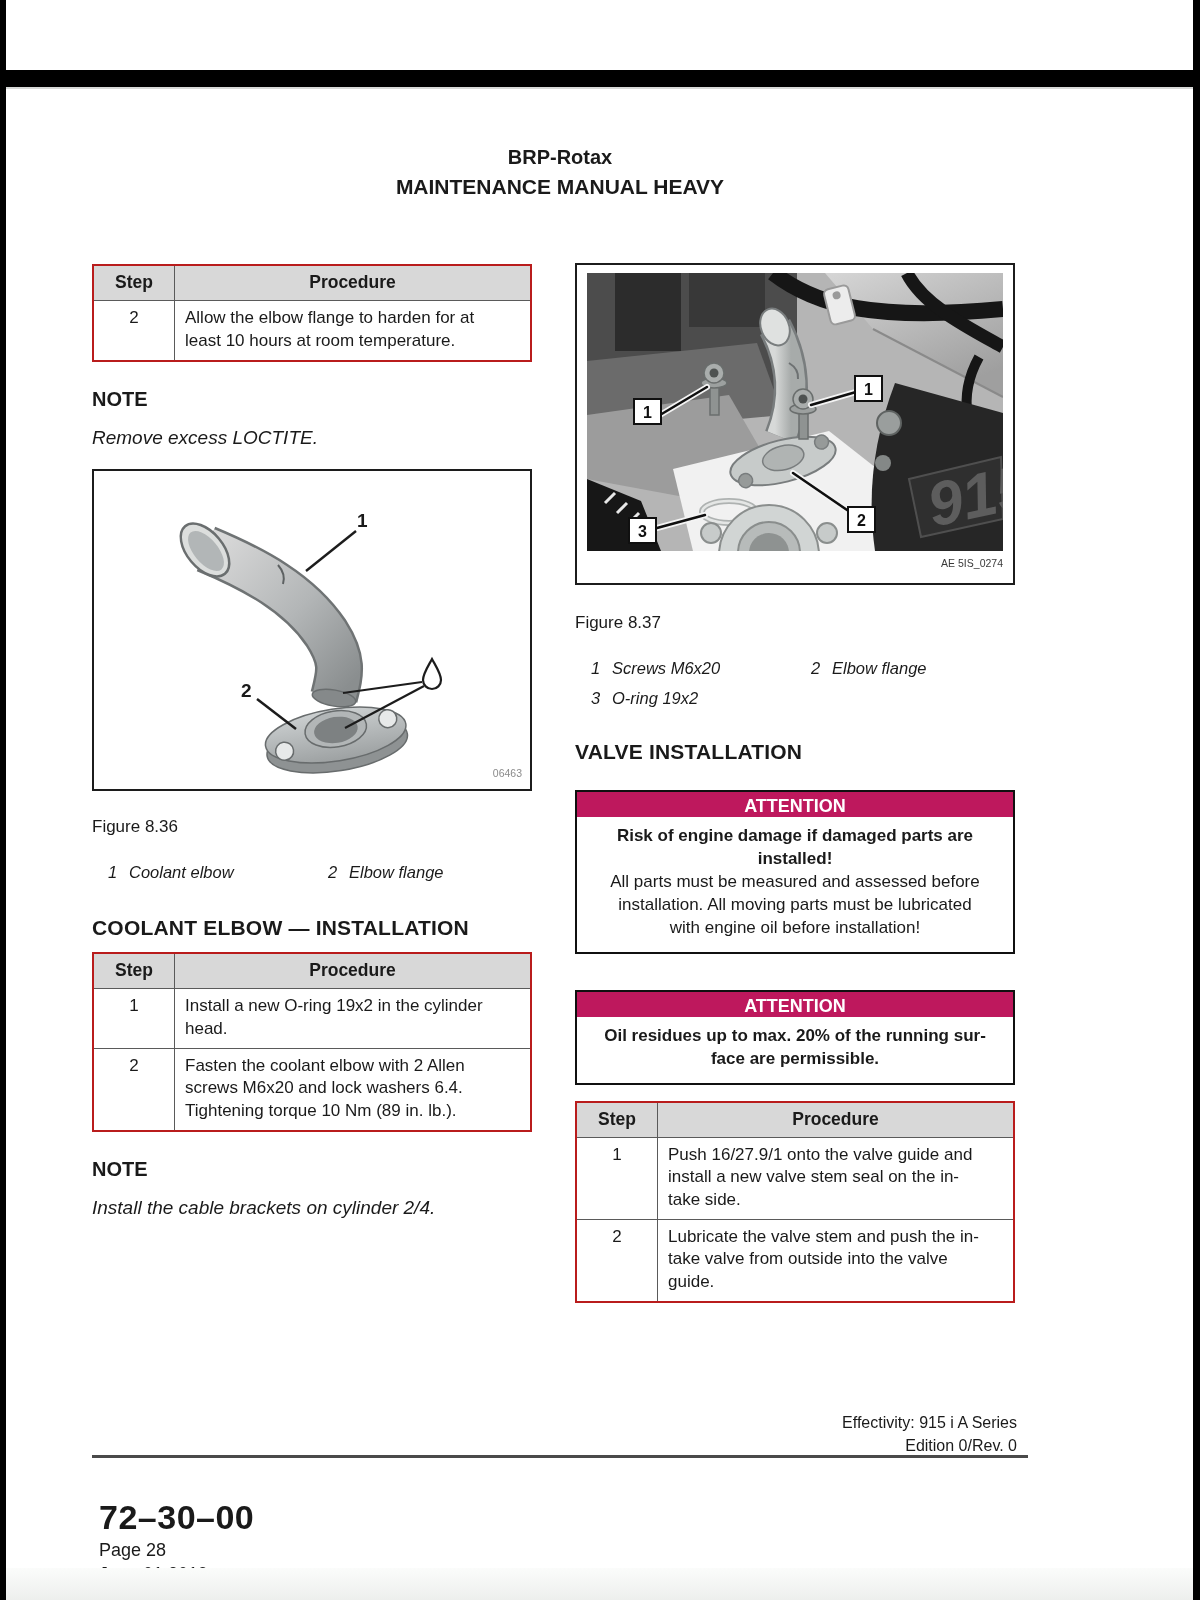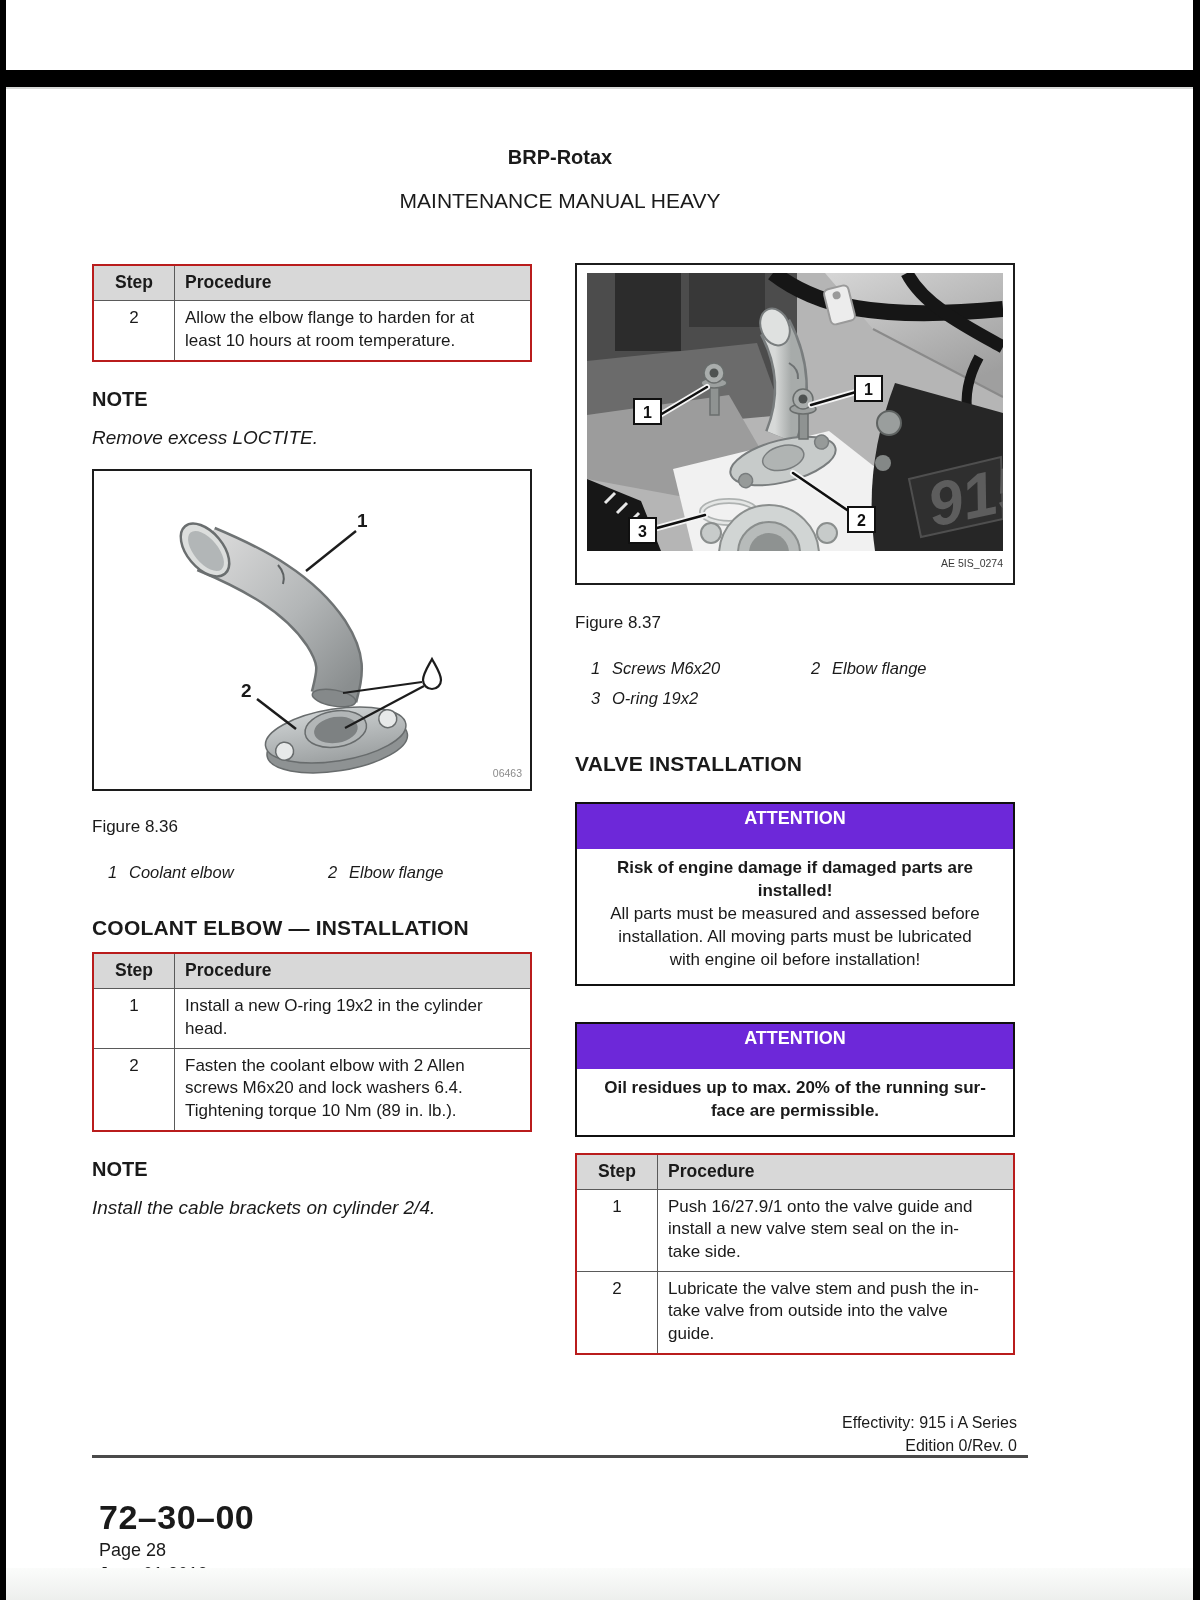--- a/index.html
+++ b/index.html
@@ -11,55 +11,55 @@
   .edge{position:absolute;top:0;height:1600px;background:#000;}
   .edge-left{left:0;width:6px;}
   .edge-right{right:0;width:7px;}
   .page-gap{position:absolute;left:0;top:70px;width:1200px;height:17px;background:#000;}
   .page-top-shadow{position:absolute;left:6px;right:7px;top:87px;height:2px;background:#d7d9d7;}
   .bottom-strip{position:absolute;left:6px;right:7px;bottom:0;height:32px;
     background:linear-gradient(180deg,#fbfcfb,#edefed);}
 
   .doc-header{position:absolute;top:146px;left:92px;width:936px;text-align:center;}
   .brand{font-weight:bold;font-size:20px;}
-  .manual-title{font-size:21px;margin-top:20px;}
+  .manual-title{font-size:21px;margin-top:6px;font-weight:bold;}
 
   .col{position:absolute;width:440px;}
   .col-left{left:92px;top:264px;}
   .col-right{left:575px;top:263px;}
 
   table.ptable{width:100%;border-collapse:collapse;font-size:17px;border:2px solid #b91c1c;}
   table.ptable th,table.ptable td{border:1px solid #5a5a5a;vertical-align:top;line-height:1.32;}
-  table.ptable th{background:#d8d8d8;text-align:left;padding:5px 10px 6px;font-size:17.5px;}
+  table.ptable th{background:#d8d8d8;text-align:center;padding:5px 10px 6px;font-size:17.5px;}
   table.ptable th.step-col{text-align:center;}
   .step-col{width:60px;}
   td.step-cell{text-align:center;padding:6px 4px;}
   td.proc-cell{padding:6px 10px 8px;border-radius:21px;}
   .pre{white-space:pre-line;}
 
   .note-h{font-weight:bold;font-size:20px;margin:26px 0 0 0;}
   .note-t{font-style:italic;font-size:19px;margin:16px 0 0 0;}
   .sec-h{font-weight:bold;font-size:21px;margin:34px 0 0 0;letter-spacing:.2px;}
-  .sec-h.valve{margin-top:44px;}
+  .sec-h.valve{margin-top:32px;}
 
   .figbox{border:2px solid #1c1c1c;background:#fff;margin-top:20px;height:318px;position:relative;}
   .figbox svg{display:block;}
   .figcap{font-size:17px;margin-top:26px;}
 
   .legend{margin-top:26px;font-style:italic;font-size:16.5px;}
   .legend-row{display:flex;margin-top:11px;}
   .legend-row:first-child{margin-top:0;}
   .legend-item{display:flex;width:50%;}
   .legend-item .num{width:37px;padding-left:16px;box-sizing:border-box;}
   .legend-item .lbl{flex:1;}
 
   .att{border:2px solid #101010;margin-top:26px;}
   .att + .att{margin-top:36px;}
-  .att-h{background:#6d28d9;color:#ffffff;font-weight:bold;text-align:center;
-    font-size:18px;padding:4px 0 20px;}
+  .att-h{background:#be185d;color:#ffffff;font-weight:bold;text-align:center;
+    font-size:18px;padding:4px 0 0;}
   .att-b{padding:8px 10px 12px;text-align:center;font-size:17px;line-height:1.35;}
   .att-bold{font-weight:bold;}
   .att-t3{margin-top:16px;}
   .t2{margin-top:12px;}
 
   .footer-rule{position:absolute;left:92px;top:1455px;width:936px;height:3px;background:#4a4a4a;}
   .footer-left{position:absolute;left:99px;top:1462px;margin-top:36px;}
   .footer-code{font-size:34px;font-weight:bold;letter-spacing:.5px;}
   .footer-page,.footer-date{font-size:18px;margin-top:3px;}
   .footer-right{position:absolute;right:183px;top:1411px;text-align:right;font-size:16px;line-height:1.45;}

